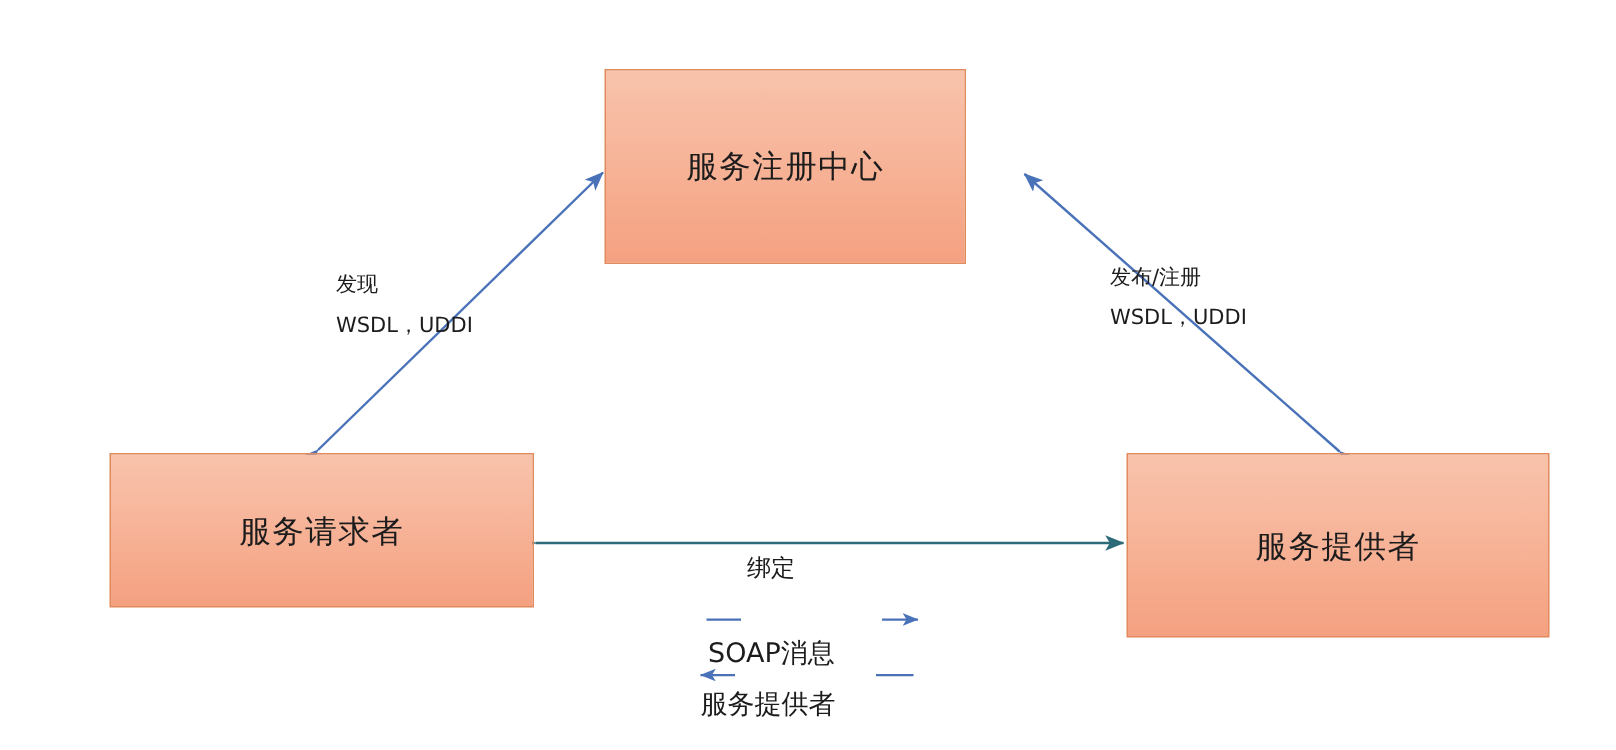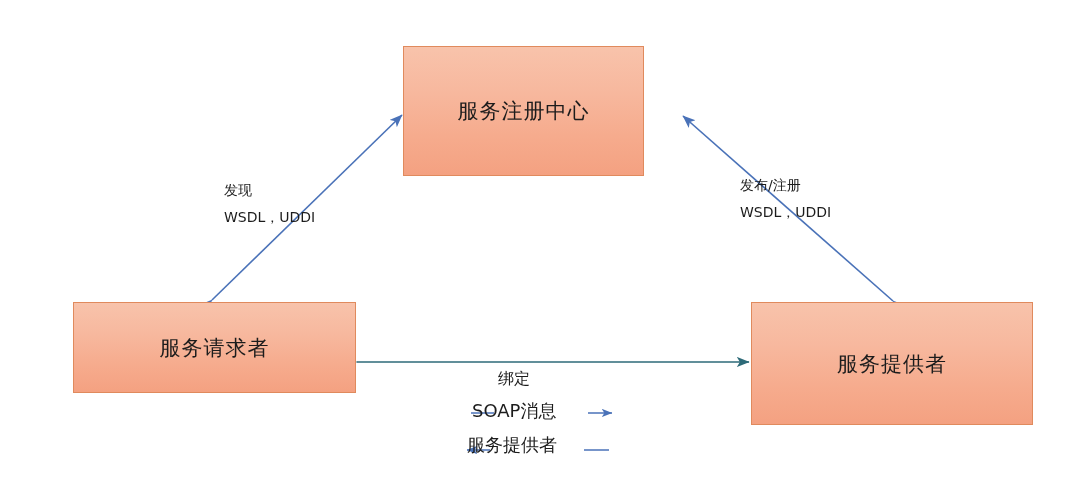--- a/index.html
+++ b/index.html
@@ -49,21 +49,21 @@
   #node-registry {
     left: 403px;
     top: 46px;
     width: 241px;
     height: 130px;
   }
   #node-requester {
     left: 73px;
     top: 302px;
     width: 283px;
-    height: 91px;
+    height: 103px;
   }
   #node-provider {
     left: 751px;
     top: 302px;
     width: 282px;
     height: 123px;
   }
   .edge-label {
     position: absolute;
     font-size: 14px;
@@ -87,20 +87,21 @@
     margin-top: 28px;
   }
   .flow-row {
     position: absolute;
     display: flex;
     align-items: flex-end;
     font-size: 18px;
     color: #1c1c1c;
     white-space: nowrap;
     font-family: "DejaVu Sans", "Liberation Sans", sans-serif;
+    margin-top: 24px;
   }
   #flow-soap {
     left: 471px;
     top: 399px;
   }
   #flow-result {
     left: 466px;
     top: 433px;
   }
   .flow-text {

